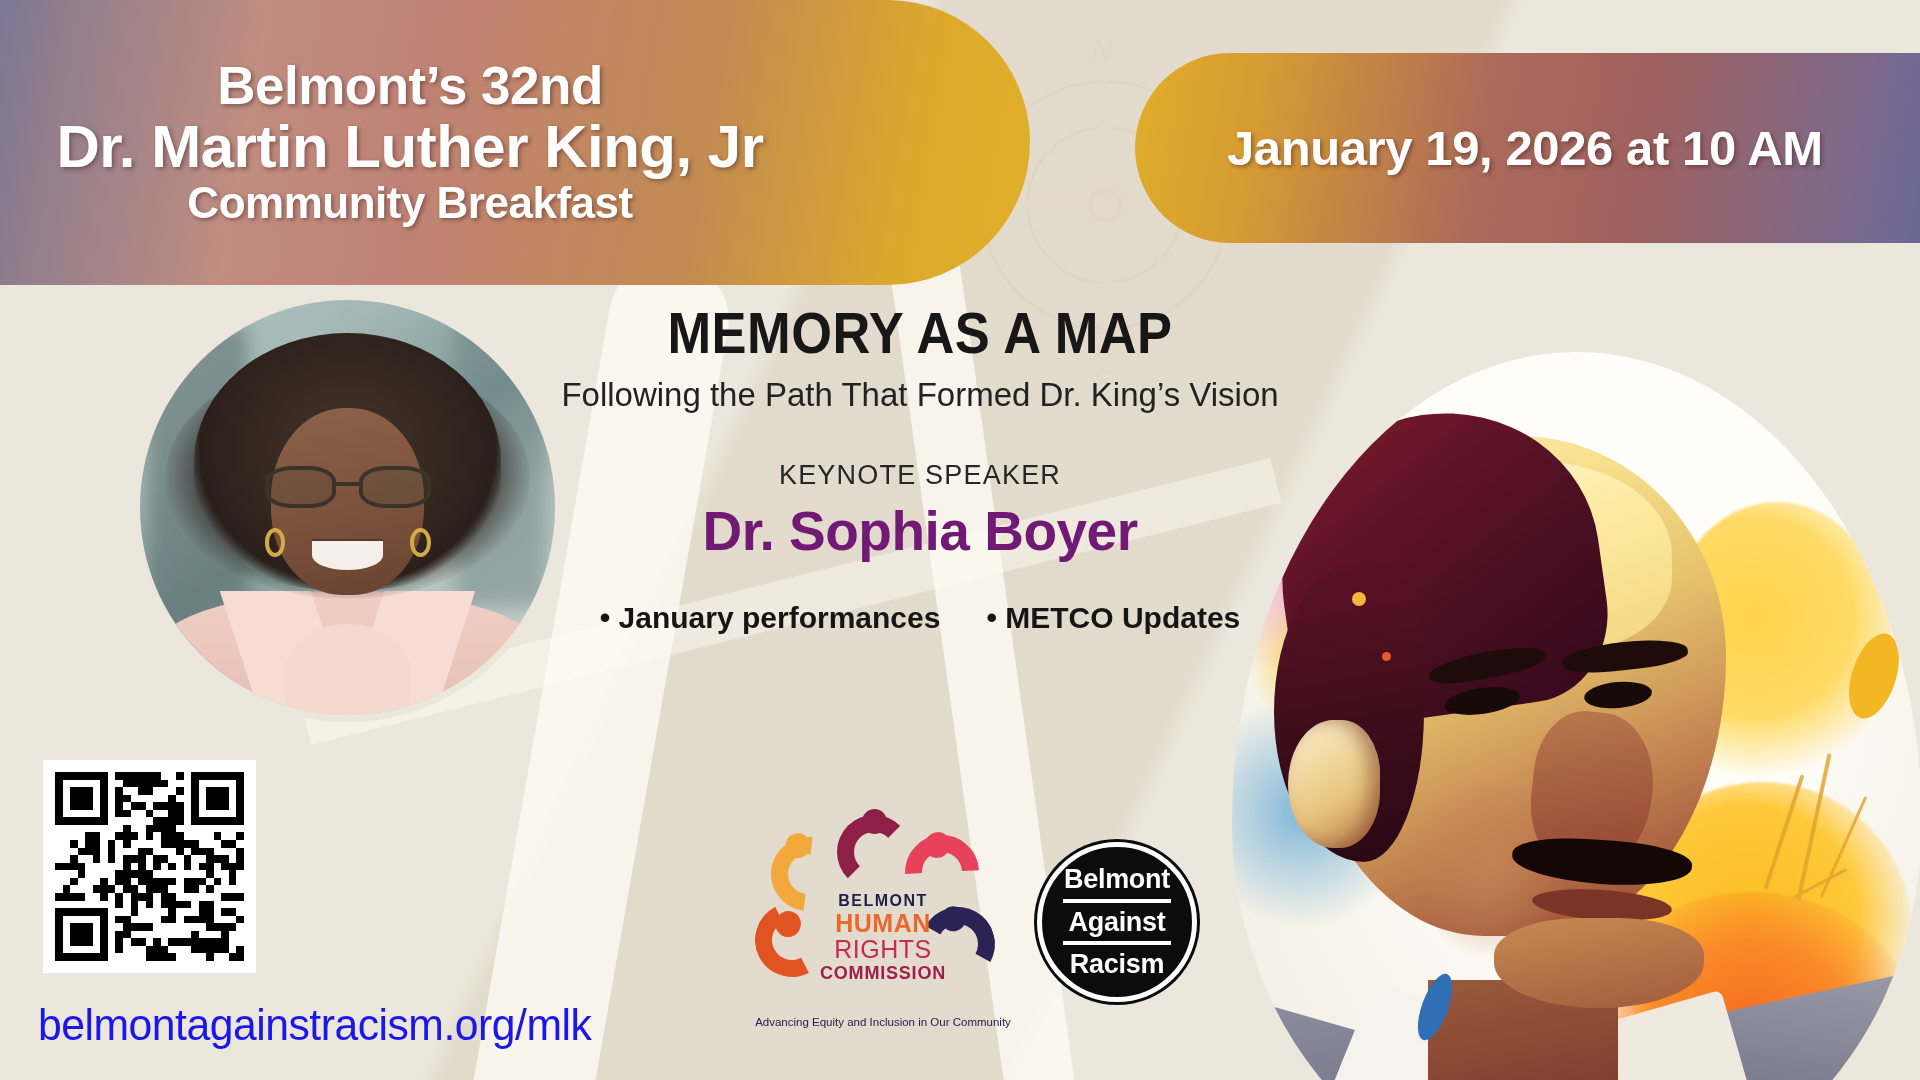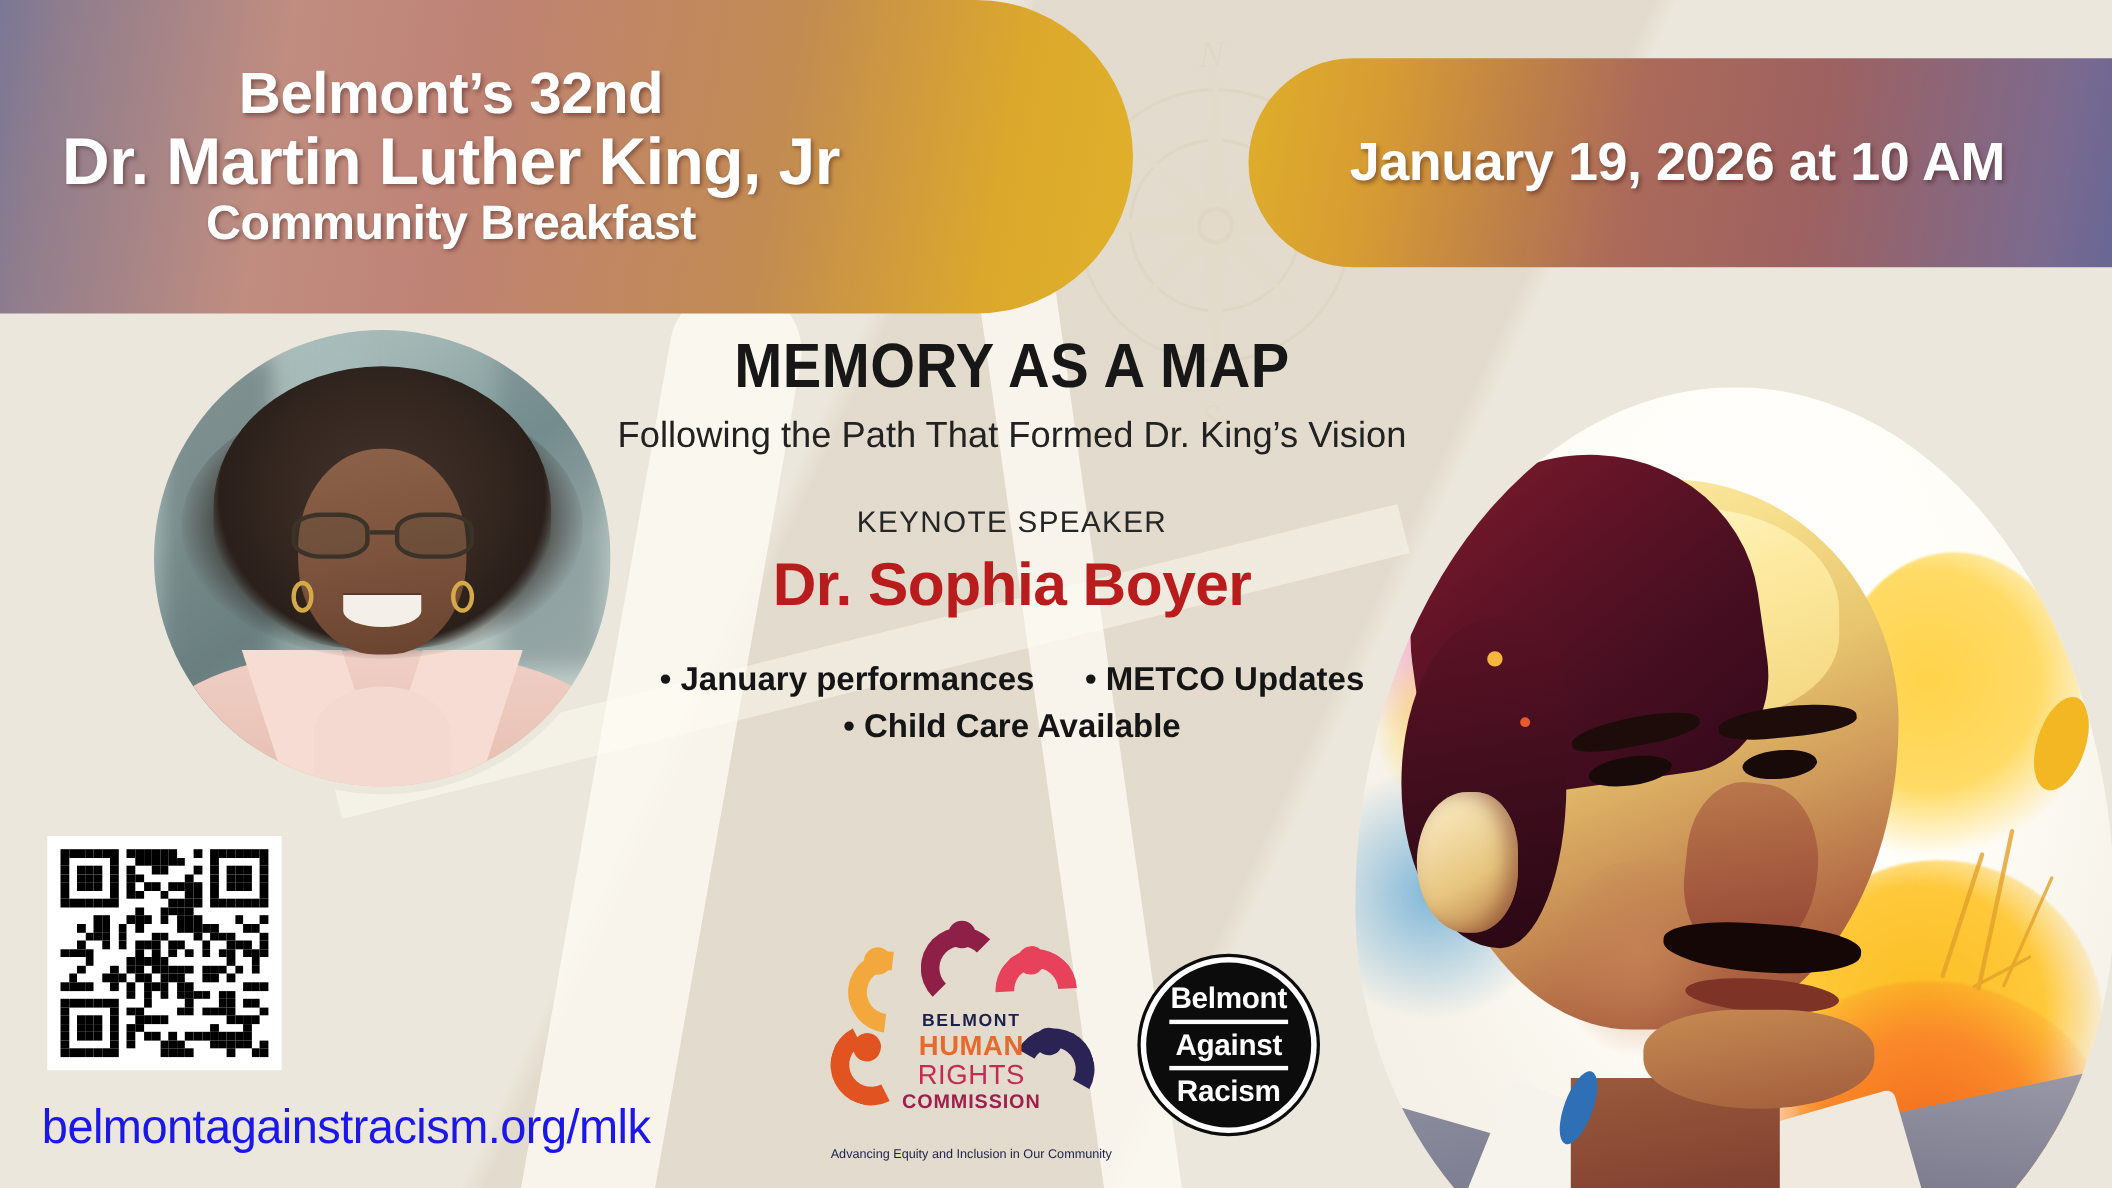--- a/index.html
+++ b/index.html
@@ -139,31 +139,31 @@
   .sp-lapel.r { right:24%; transform:skewX(-18deg); }
 
   
   #center-col { position:absolute; left:520px; top:300px; width:800px; text-align:center; }
   #event-title {
     font-size:57px; font-weight:bold; letter-spacing:.5px; color:#171717;
     transform:scaleX(.92); transform-origin:center;
   }
   #event-subtitle { font-size:33px; color:#222; margin-top:10px; font-weight:400; }
   #keynote-label { font-size:27px; color:#262626; letter-spacing:1.2px; margin-top:46px; font-weight:400; }
-  #speaker-name { font-size:55px; font-weight:bold; color:#b91c1c; margin-top:8px; letter-spacing:-.5px; }
+  #speaker-name { font-size:55px; font-weight:bold; color:#701a75; margin-top:8px; letter-spacing:-.5px; }
 
   #features { margin-top:34px; font-size:30px; font-weight:bold; color:#151515; line-height:1.42; }
   #features .row1 { display:flex; justify-content:center; gap:46px; }
   #features .feat::before { content:"\2022\00a0"; }
 
   
   #presented-block { position:absolute; left:700px; top:770px; width:500px; text-align:center; }
   #presented-label { font-size:27px; font-weight:bold; letter-spacing:1px; color:#1a1a1a; }
 
-  #logo-row { position:absolute; left:720px; top:835px; width:520px; height:230px;
+  #logo-row { position:absolute; left:720px; top:807px; width:520px; height:230px;
               display:flex; align-items:center; justify-content:center; gap:34px; }
 
   
   #hrc-logo { position:relative; width:240px; height:215px; }
   .person { position:absolute; }
   .person .arc {
     width:100%; height:100%;
     border:17px solid currentColor; border-radius:50%;
     border-right-color:transparent; border-bottom-color:transparent;
   }
@@ -391,23 +391,20 @@
     <div id="event-title">MEMORY AS A MAP</div>
     <div id="event-subtitle">Following the Path That Formed Dr. King’s Vision</div>
     <div id="keynote-label">KEYNOTE SPEAKER</div>
     <div id="speaker-name">Dr. Sophia Boyer</div>
 
     <div id="features">
       <div class="row1">
         <span class="feat">January performances</span>
         <span class="feat">METCO Updates</span>
       </div>
-      <div>
-        <span class="feat">Child Care Available</span>
-      </div>
     </div>
   </div>
 
 
   <div id="logo-row">
 
     <div id="hrc-logo">
 
       <div class="person" style="left:8px;  top:22px; width:74px; height:74px; color:#f2a83c; transform:rotate(-38deg);">
         <div class="arc"></div>

